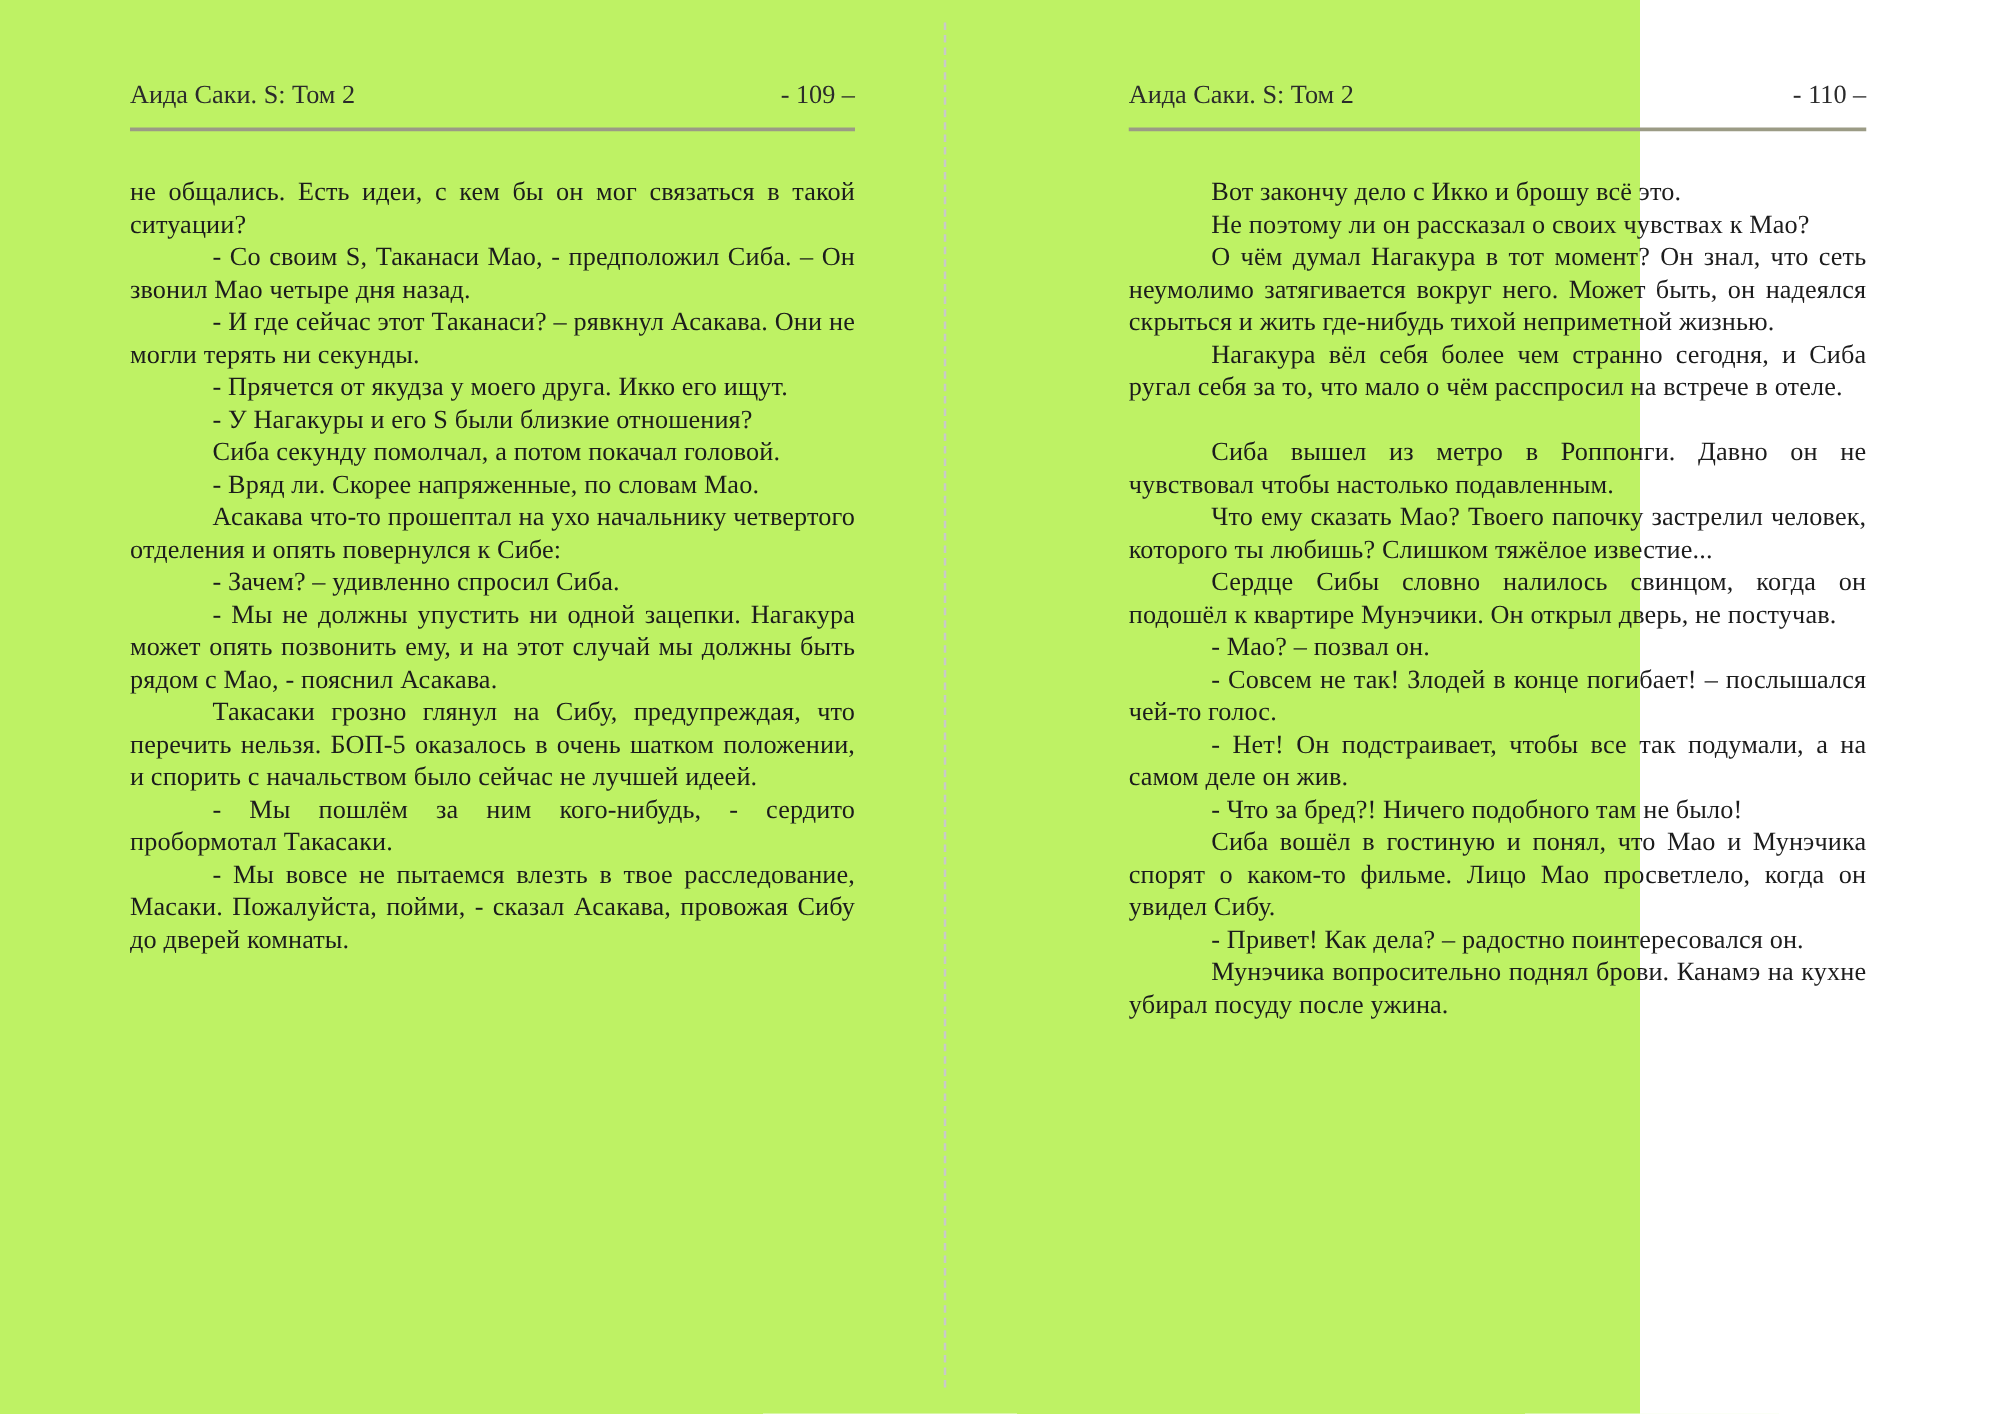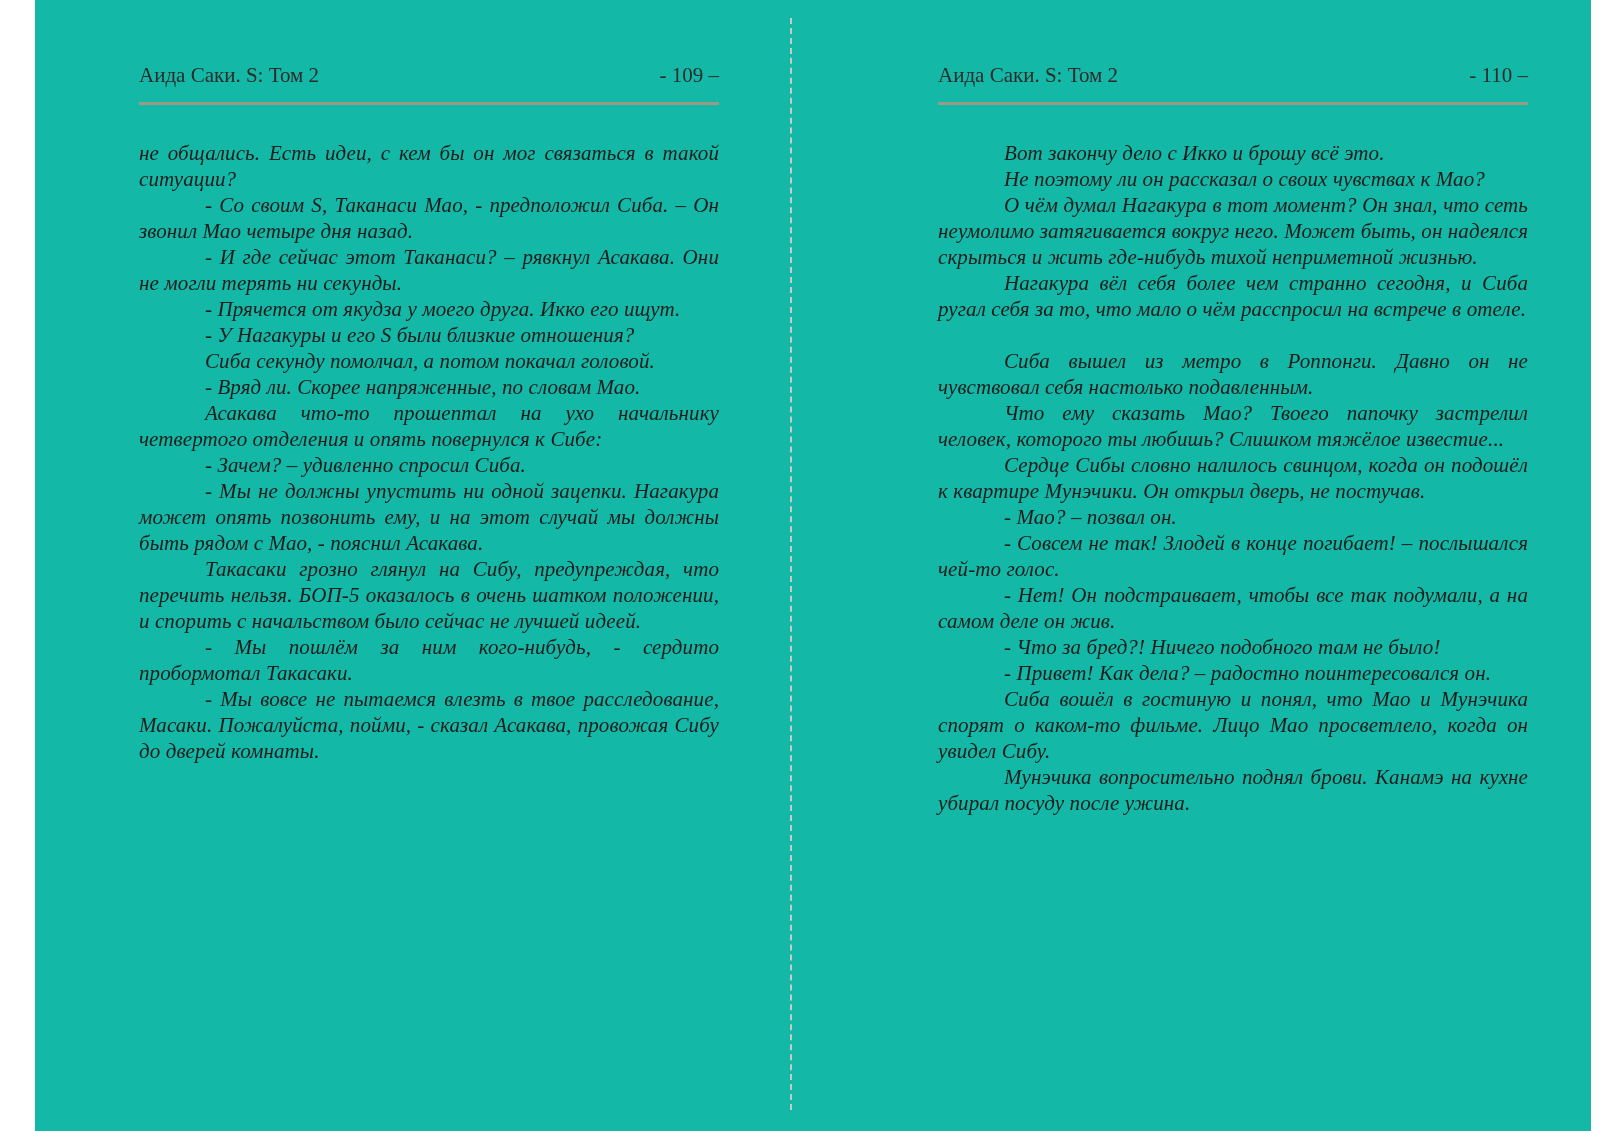--- a/index.html
+++ b/index.html
@@ -5,25 +5,24 @@
   html, body {
     margin: 0;
     padding: 0;
     background: #ffffff;
     width: 1600px;
     height: 1131px;
     overflow: hidden;
   }
   .spread {
     position: relative;
-    width: 1556px;
+    width: 1312px;
     height: 1131px;
-    background: #14b8a6;
+    background: #bef264;
     font-family: "Liberation Serif", serif;
-    margin-left: 35px;
   }
   .center-divider {
     position: absolute;
     left: 755px;
     top: 18px;
     height: 1092px;
     width: 0;
     border-left: 2px dashed #c9c9c9;
   }
   .page {
@@ -48,21 +47,20 @@
   .page-body {
     margin-top: 35px;
   }
   p.para {
     margin: 0;
     font-size: 21px;
     line-height: 26px;
     text-align: justify;
     color: #1c1c1c;
     letter-spacing: 0.1px;
-    font-style: italic;
   }
   p.para.indent { text-indent: 66px; }
   p.para.italic { }
   p.para.gap { margin-top: 26px; }
 </style>
 </head>
 <body>
 
 <div class="spread">
 
@@ -95,26 +93,26 @@
     <header class="page-header">
       <span>Аида Саки. S: Том 2</span>
       <span>- 110 –</span>
     </header>
     <div class="header-rule"></div>
     <div class="page-body">
         <p class="para indent italic">Вот закончу дело с Икко и брошу всё это.</p>
         <p class="para indent">Не поэтому ли он рассказал о своих чувствах к Мао?</p>
         <p class="para indent">О чём думал Нагакура в тот момент? Он знал, что сеть неумолимо затягивается вокруг него. Может быть, он надеялся скрыться и жить где-нибудь тихой неприметной жизнью.</p>
         <p class="para indent">Нагакура вёл себя более чем странно сегодня, и Сиба ругал себя за то, что мало о чём расспросил на встрече в отеле.</p>
-        <p class="para indent gap">Сиба вышел из метро в Роппонги. Давно он не чувствовал себя настолько подавленным.</p>
+        <p class="para indent gap">Сиба вышел из метро в Роппонги. Давно он не чувствовал чтобы настолько подавленным.</p>
         <p class="para indent">Что ему сказать Мао? Твоего папочку застрелил человек, которого ты любишь? Слишком тяжёлое известие...</p>
         <p class="para indent">Сердце Сибы словно налилось свинцом, когда он подошёл к квартире Мунэчики. Он открыл дверь, не постучав.</p>
         <p class="para indent">- Мао? – позвал он.</p>
         <p class="para indent">- Совсем не так! Злодей в конце погибает! – послышался чей-то голос.</p>
         <p class="para indent">- Нет! Он подстраивает, чтобы все так подумали, а на самом деле он жив.</p>
         <p class="para indent">- Что за бред?! Ничего подобного там не было!</p>
+        <p class="para indent">Сиба вошёл в гостиную и понял, что Мао и Мунэчика спорят о каком-то фильме. Лицо Мао просветлело, когда он увидел Сибу.</p>
         <p class="para indent">- Привет! Как дела? – радостно поинтересовался он.</p>
-        <p class="para indent">Сиба вошёл в гостиную и понял, что Мао и Мунэчика спорят о каком-то фильме. Лицо Мао просветлело, когда он увидел Сибу.</p>
         <p class="para indent">Мунэчика вопросительно поднял брови. Канамэ на кухне убирал посуду после ужина.</p>
       </div>
   </section>
 
 </div>
 
 </body></html>

